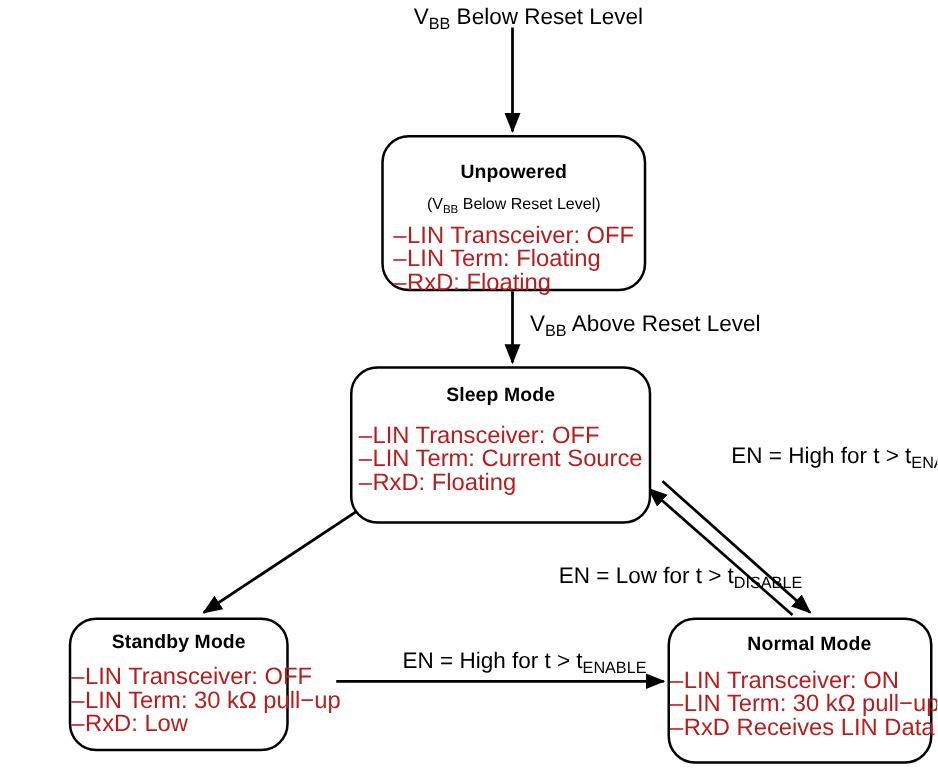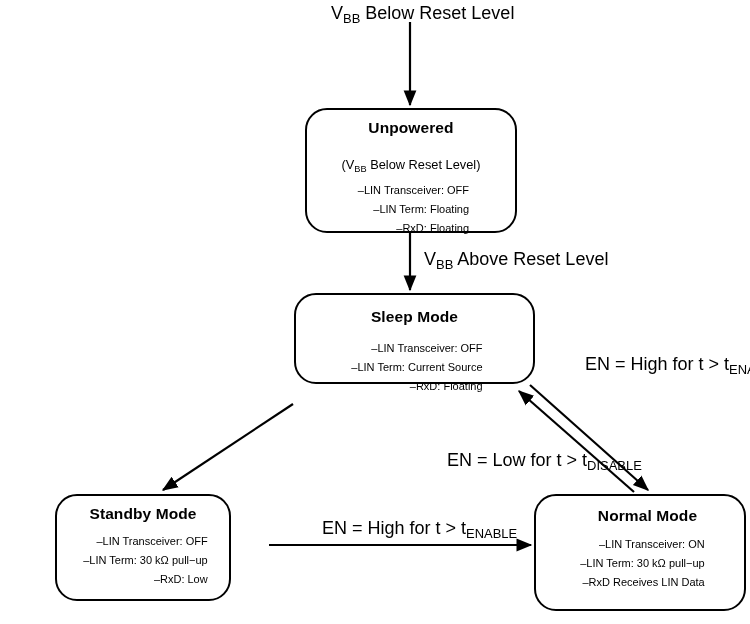--- a/index.html
+++ b/index.html
@@ -45,25 +45,24 @@
     white-space: nowrap;
   }
   .state-items {
     margin: 0;
     padding: 0;
     list-style: none;
     display: inline-block;
     text-align: left;
   }
   .state-items li {
-    font-size: 11px;
-    color: #000000;
+    font-size: 19px;
+    color: #b91c1c;
     line-height: 19px;
     white-space: nowrap;
-    text-align: right;
   }
   .dash {
     display: inline-block;
     width: 11px;
   }
   .edge-label {
     position: absolute;
     font-size: 18px;
     color: #000000;
     white-space: nowrap;
@@ -71,25 +70,25 @@
     background: transparent;
   }
   sub {
     font-size: 0.72em;
     vertical-align: baseline;
     position: relative;
     top: 0.28em;
   }
   
   #box-unpowered { left: 305px; top: 108px; width: 212px; height: 125px; }
-  #box-unpowered .state-title { margin-top: 9px; }
-  #box-unpowered .state-sub { margin-top: 20px; }
+  #box-unpowered .state-title { margin-top: 19px; }
+  #box-unpowered .state-sub { margin-top: 8px; }
   #box-unpowered .state-items { margin-top: 9px; }
 
-  #box-sleep { left: 294px; top: 293px; width: 241px; height: 91px; }
+  #box-sleep { left: 280px; top: 293px; width: 241px; height: 126px; }
   #box-sleep .state-title { margin-top: 13px; }
   #box-sleep .state-items { margin-top: 13px; }
 
   #box-standby { left: 55px; top: 494px; width: 176px; height: 107px; }
   #box-standby .state-title { margin-top: 9px; }
   #box-standby .state-items { margin-top: 9px; }
 
   #box-normal { left: 534px; top: 494px; width: 212px; height: 117px; }
   #box-normal .state-title { margin-top: 11px; padding-left: 15px; }
   #box-normal .state-items { margin-top: 10px; }

